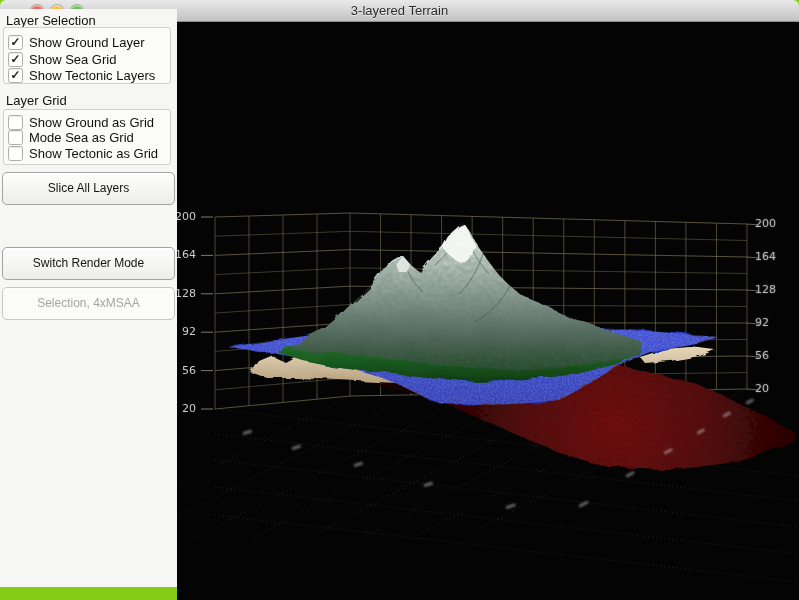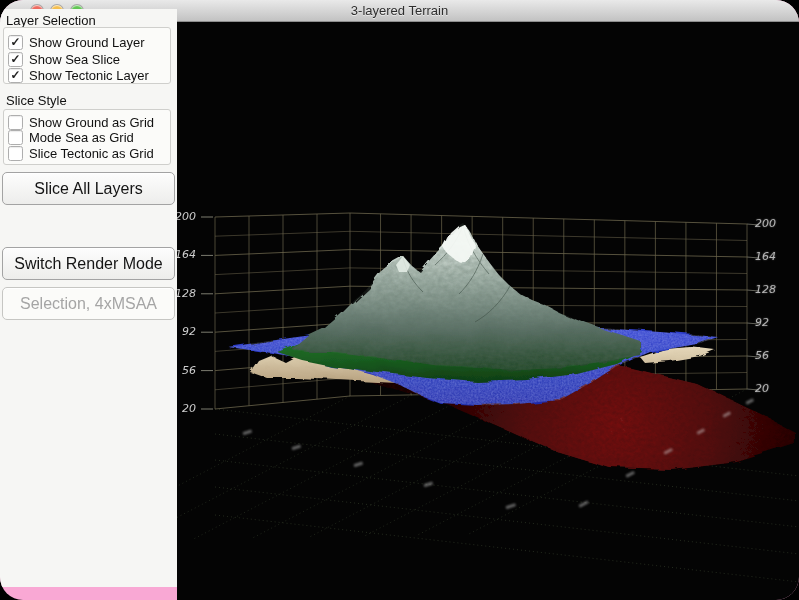--- a/index.html
+++ b/index.html
@@ -1,17 +1,17 @@
 <!DOCTYPE html>
 <html><head>
 <meta charset="utf-8">
 <style>
   html,body{margin:0;padding:0;background:#000;}
-  .window{position:relative;width:799px;height:600px;background:#f9a8d4;overflow:hidden;
-          font-family:"Liberation Sans", sans-serif;border-radius:23px;}
+  .window{position:relative;width:799px;height:600px;background:#84cc16;overflow:hidden;
+          font-family:"Liberation Sans", sans-serif;}
   
   .titlebar{position:absolute;left:0;top:0;width:799px;height:22px;
     background:linear-gradient(#e9e9e9,#d2d2d2 60%,#c2c2c2);
     border-bottom:1px solid #8e8e8e;border-radius:6px 6px 0 0;box-sizing:border-box;}
   .title{position:absolute;left:0;right:0;top:3px;text-align:center;font-size:13px;color:#2e2e2e;
     text-shadow:0 1px 0 rgba(255,255,255,.6);}
   .tl{position:absolute;top:5px;width:12px;height:12px;border-radius:50%;
     box-shadow:inset 0 1px 1px rgba(255,255,255,.7), 0 0 0 1px rgba(0,0,0,.25);}
   .tl.close{left:31px;} .tl.min{left:51px;} .tl.max{left:71px;}
   
@@ -20,25 +20,25 @@
   .section-label{position:absolute;left:6px;height:16px;}
   .groupbox{position:absolute;left:3px;width:168px;border:1px solid #cfcfcc;border-radius:3px;
     background:#fbfbf9;box-sizing:border-box;}
   .cbrow{position:absolute;left:8px;height:15px;display:flex;align-items:center;gap:6px;cursor:default;}
   .cb{width:13px;height:13px;background:#fff;border:1px solid #aeaeae;border-radius:2.5px;
     box-shadow:inset 0 1px 1px rgba(0,0,0,.08);display:flex;align-items:center;justify-content:center;flex:0 0 auto;}
   .mark{font-size:12px;font-weight:bold;color:#222;line-height:1;margin-top:-1px;}
   .cb-label{white-space:nowrap;}
   .btn{position:absolute;left:2px;width:173px;height:33px;border:1px solid #a3a3a3;border-radius:5px;
     background:linear-gradient(#fdfdfd,#ededeb);box-shadow:inset 0 1px 0 #fff;
-    font-family:"Liberation Sans",sans-serif;font-size:16px;color:#141414;text-align:center;line-height:31px;
+    font-family:"Liberation Sans",sans-serif;font-size:12px;color:#141414;text-align:center;line-height:31px;
     box-sizing:border-box;padding:0;cursor:default;}
   .btn.status{color:#a5a5a5;border-color:#c6c6c3;background:#fbfbf9;}
   
-  .scene{position:absolute;left:177px;top:22px;width:622px;height:578px;background:#040404;overflow:hidden;font-style:italic;}
+  .scene{position:absolute;left:177px;top:22px;width:622px;height:578px;background:#040404;overflow:hidden;}
   .axis-label{position:absolute;font-size:11px;color:#cdcdcd;font-family:"DejaVu Sans",sans-serif;}
   .axis-left{left:-11px;width:30px;text-align:right;}
   .axis-right{left:578px;width:34px;text-align:left;color:#b5b5b5;text-shadow:0 0 2px rgba(180,180,180,.55);}
   svg{position:absolute;left:0;top:0;}
 </style>
 </head>
 <body>
 
 <div class="window">
 
@@ -55,48 +55,48 @@
     <div class="cbrow" style="top:26px">
       <span class="cb">
           <span class="mark">✓</span>
         </span>
       <span class="cb-label">Show Ground Layer</span>
     </div>
     <div class="cbrow" style="top:43px">
       <span class="cb">
           <span class="mark">✓</span>
         </span>
-      <span class="cb-label">Show Sea Slice</span>
+      <span class="cb-label">Show Sea Grid</span>
     </div>
     <div class="cbrow" style="top:59px">
       <span class="cb">
           <span class="mark">✓</span>
         </span>
-      <span class="cb-label">Show Tectonic Layer</span>
-    </div>
-
-    <div class="section-label" style="top:84px">Slice Style</div>
+      <span class="cb-label">Show Tectonic Layers</span>
+    </div>
+
+    <div class="section-label" style="top:84px">Layer Grid</div>
     <div class="groupbox" style="top:100px;height:56px"></div>
     <div class="cbrow" style="top:106px">
       <span class="cb">
           <span class="mark"></span>
         </span>
       <span class="cb-label">Show Ground as Grid</span>
     </div>
     <div class="cbrow" style="top:121px">
       <span class="cb">
           <span class="mark"></span>
         </span>
       <span class="cb-label">Mode Sea as Grid</span>
     </div>
     <div class="cbrow" style="top:137px">
       <span class="cb">
           <span class="mark"></span>
         </span>
-      <span class="cb-label">Slice Tectonic as Grid</span>
+      <span class="cb-label">Show Tectonic as Grid</span>
     </div>
 
     <button class="btn" style="top:163px">Slice All Layers</button>
     <button class="btn" style="top:238px">Switch Render Mode</button>
     <div class="btn status" style="top:278px">Selection, 4xMSAA</div>
   </div>
 
   <div class="scene">
     <svg id="scene-svg" width="622" height="578" viewBox="0 0 622 578">
       <defs>

